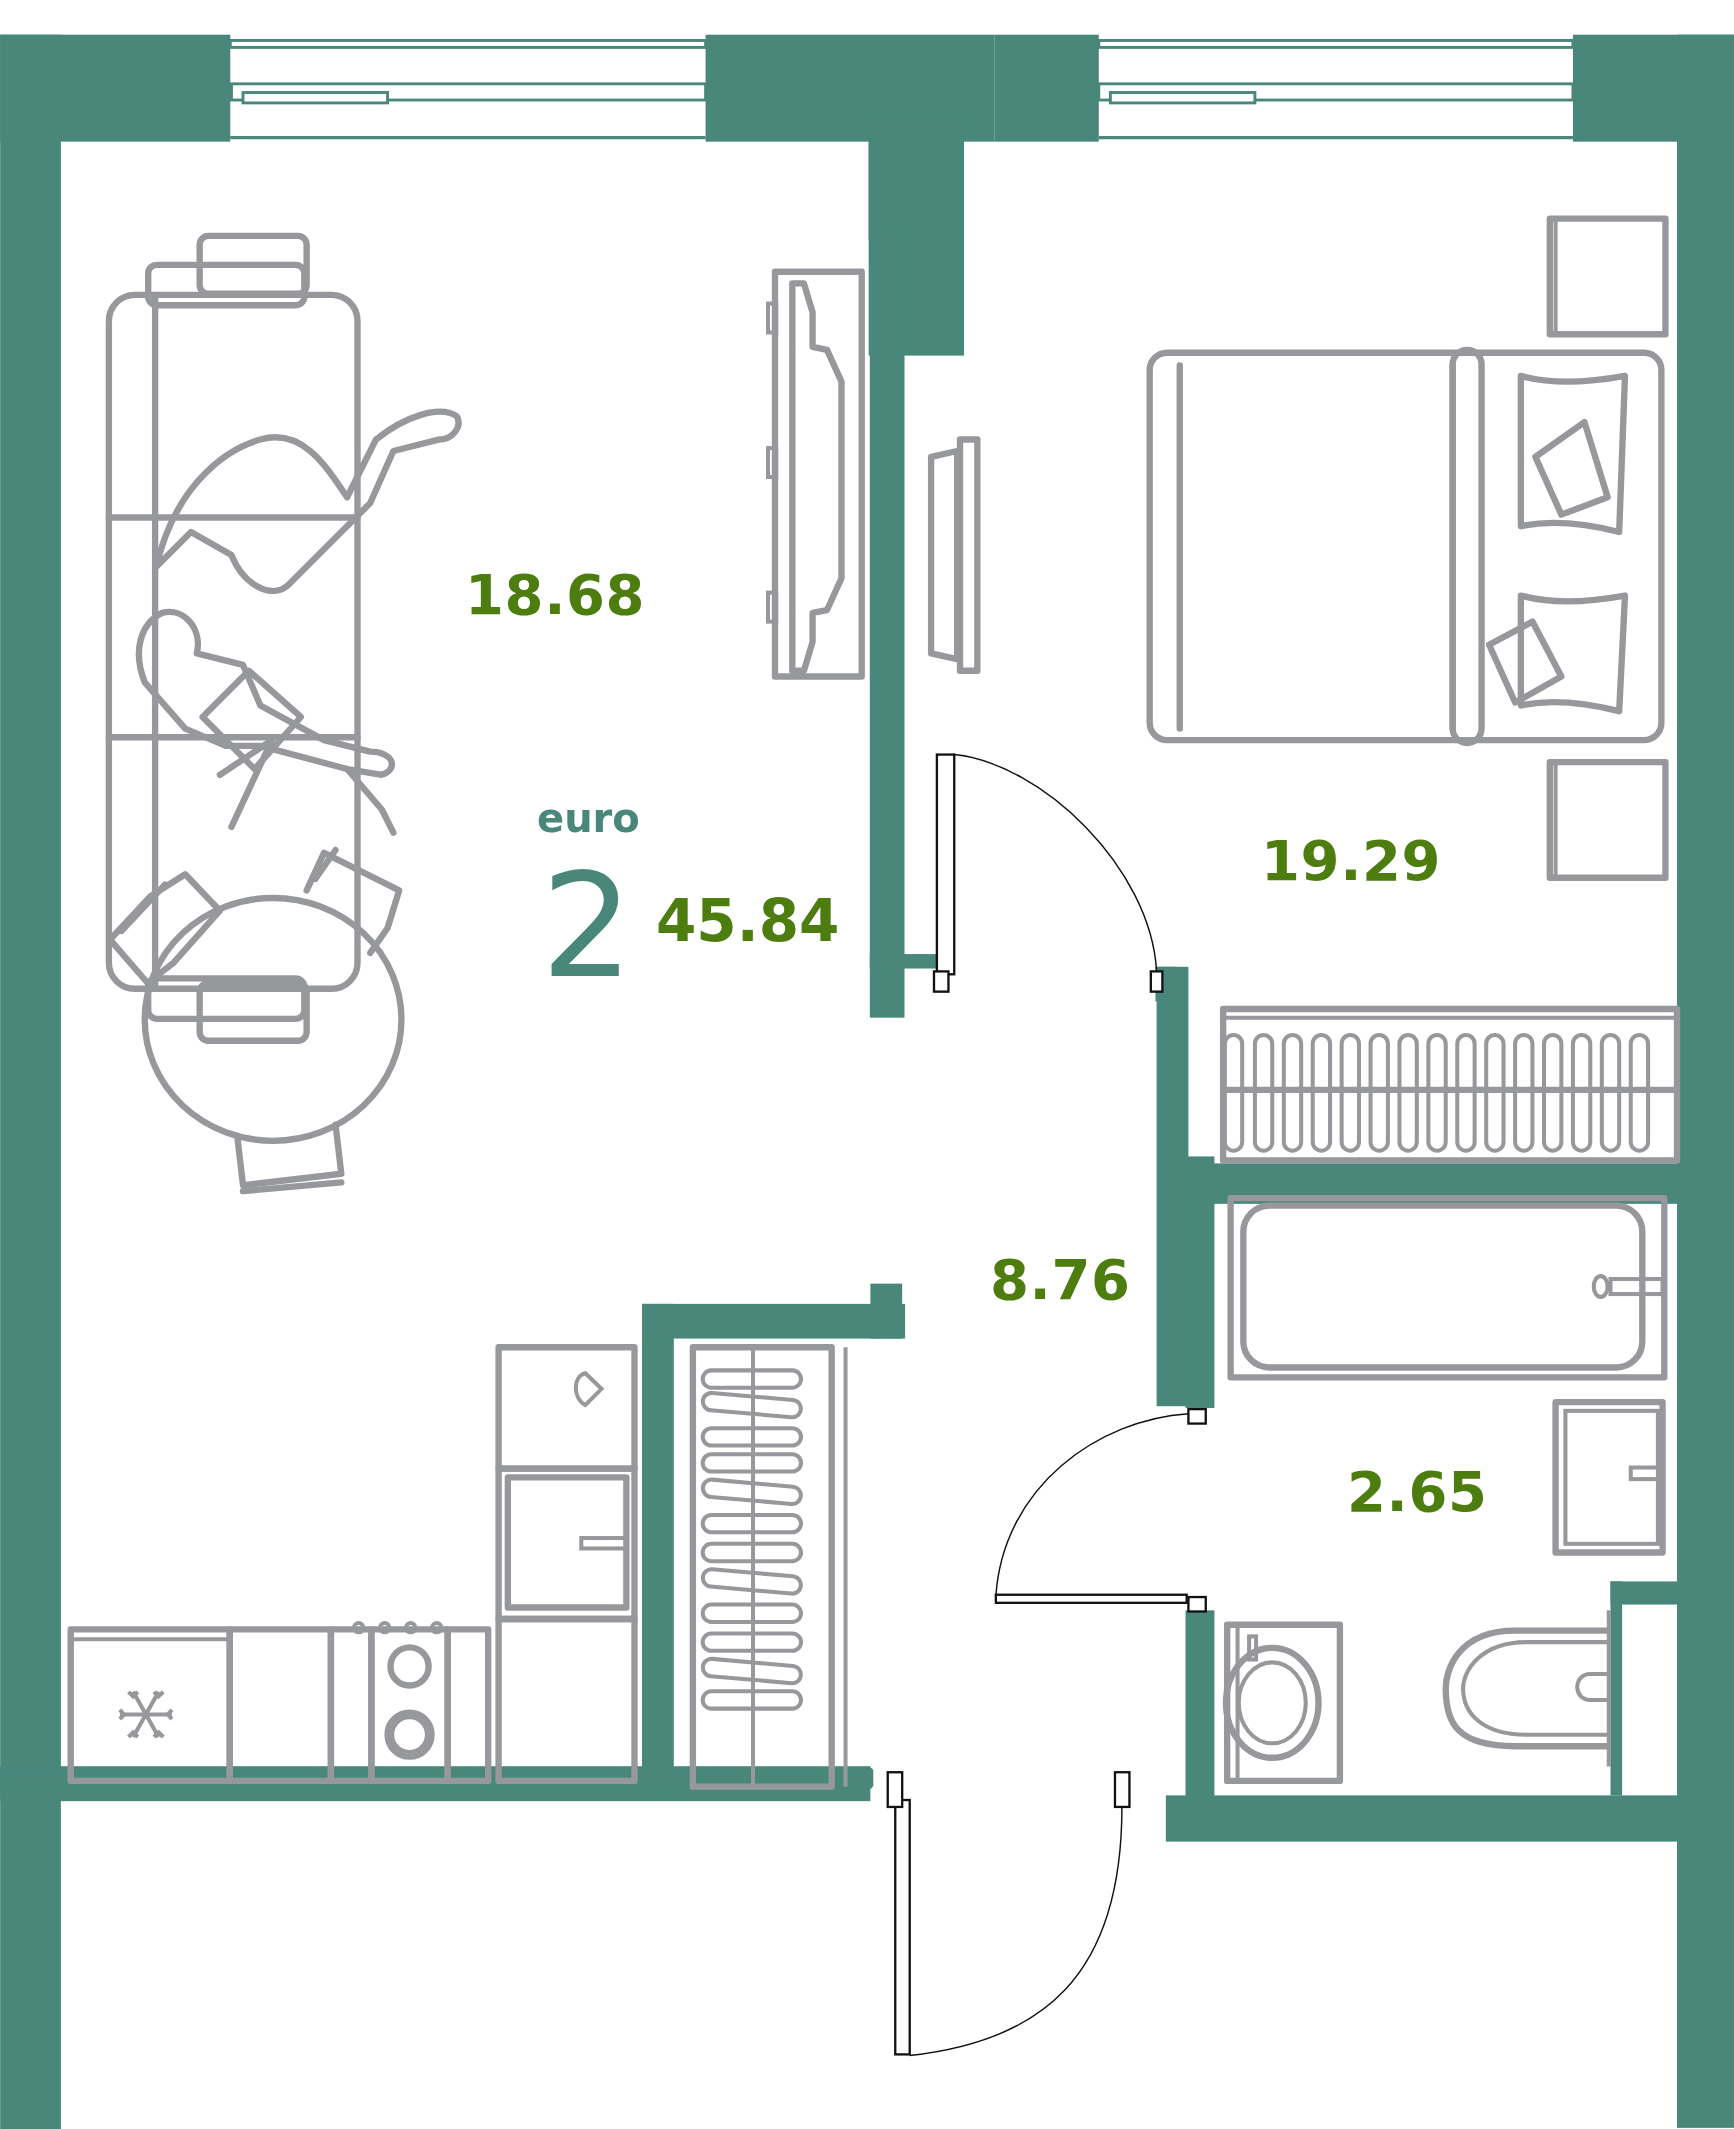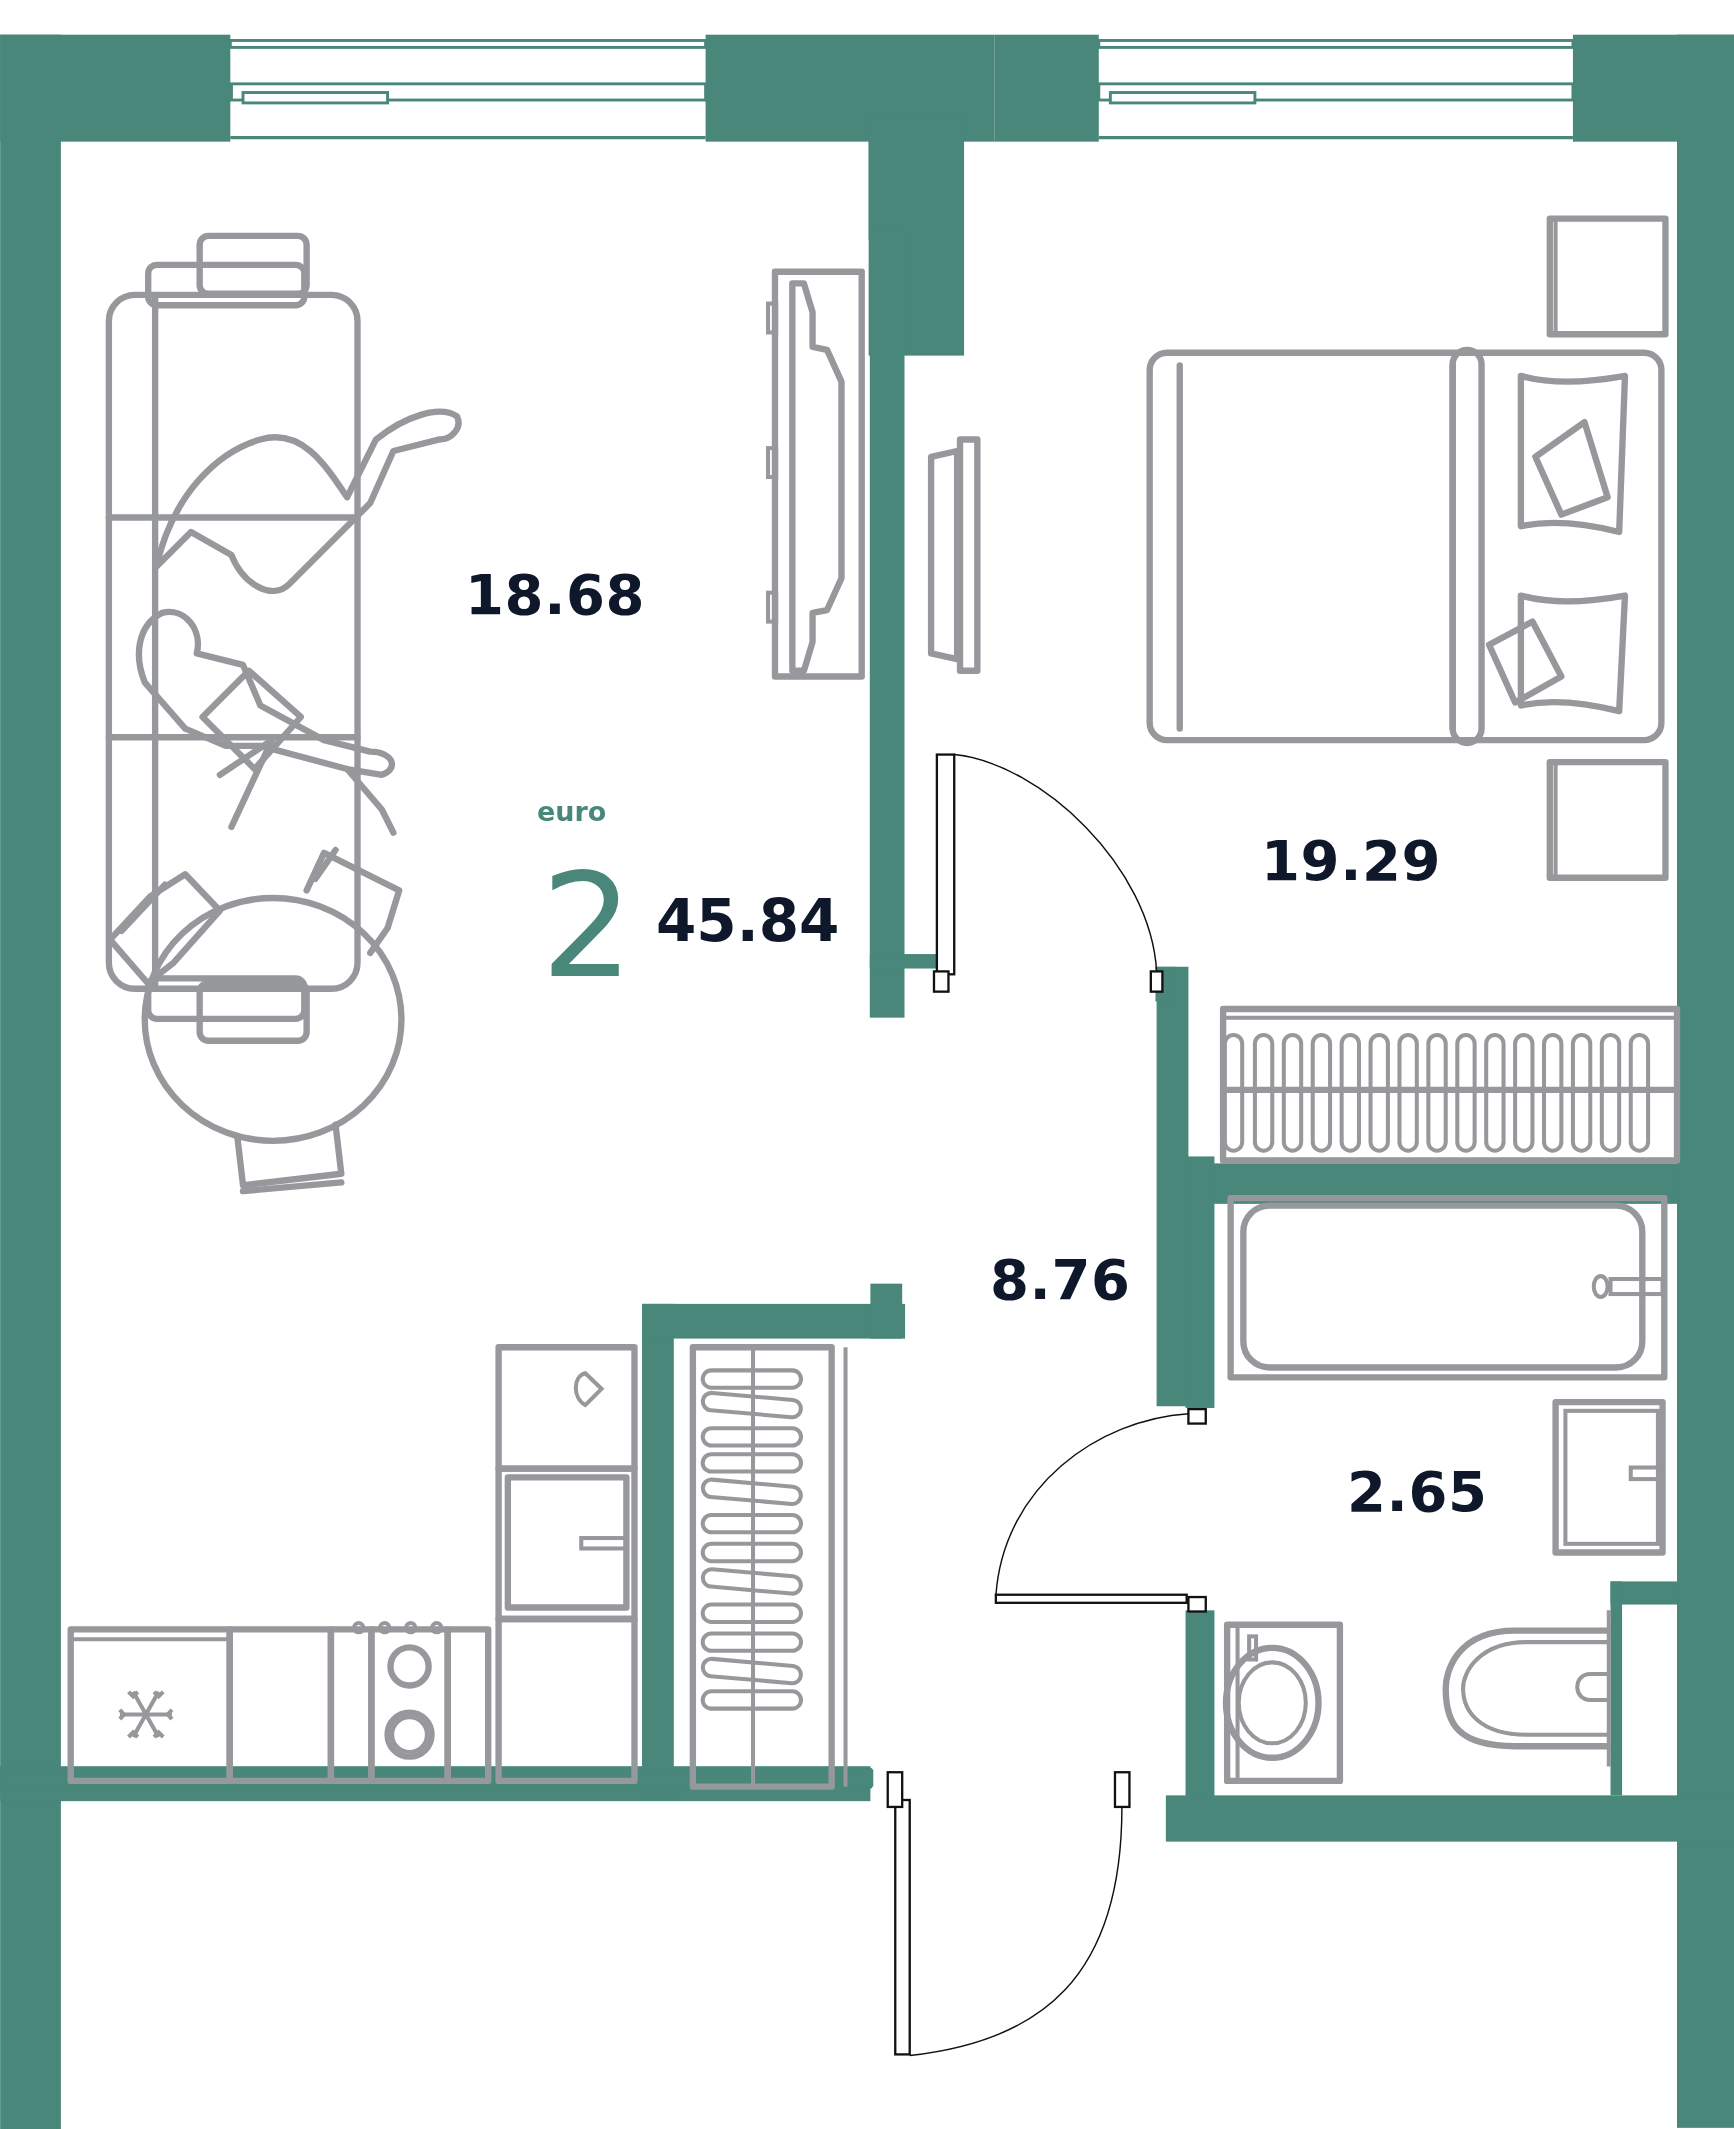--- a/index.html
+++ b/index.html
@@ -4,21 +4,21 @@
 <style>
   html, body { margin:0; padding:0; background:#ffffff; }
   body { width:1735px; height:2129px; position:relative; overflow:hidden; font-family:"Liberation Sans", sans-serif; }
   svg.plan { position:absolute; left:0; top:0; width:1735px; height:2129px; }
   .wall { fill:#48877a; }
   .furn { fill:none; stroke:#97989b; stroke-width:11; stroke-linejoin:round; stroke-linecap:round; }
   .furn-thin { fill:none; stroke:#97989b; stroke-width:7; }
   .door { fill:#ffffff; stroke:#111111; stroke-width:4; }
   .swing { fill:none; stroke:#111111; stroke-width:2.5; }
   .win { fill:#ffffff; stroke:#48877a; stroke-width:5; }
-  .label { position:absolute; font-family:"DejaVu Sans", sans-serif; font-weight:bold; color:#0f172a; white-space:nowrap; line-height:1;text-align:center; }
+  .label { position:absolute; font-family:"DejaVu Sans", sans-serif; font-weight:bold; color:#4d7c0f; white-space:nowrap; line-height:1;text-align:center; }
   .area-label { font-size:56px; letter-spacing:0.6px; }
   .type-label { position:absolute; font-family:"DejaVu Sans", sans-serif; font-weight:bold; white-space:nowrap; line-height:1; }
 </style>
 </head>
 <body>
 
 <svg class="plan" viewBox="0 0 3000 3682" xmlns="http://www.w3.org/2000/svg">
 
   <g>
 
@@ -248,16 +248,16 @@
     <rect class="door" x="1928" y="3065" width="25" height="60"></rect>
     <path class="swing" d="M1573,3555 C1800,3530 1940,3420 1940,3125"></path>
   </g>
 </svg>
 
 <div class="label area-label" style="left:465px; top:567px;">18.68</div>
 <div class="label area-label" style="left:1261px; top:833px;">19.29</div>
 <div class="label area-label" style="left:990px; top:1252px;">8.76</div>
 <div class="label area-label" style="left:1347px; top:1464px;">2.65</div>
 
-<div class="type-label" style="left:537px; top:798px; font-size:27px; color:#48877a;">euro</div>
+<div class="type-label" style="left:537px; top:798px; font-size:40px; color:#48877a;">euro</div>
 <div class="type-label" style="left:541px; top:853px; font-size:145px; color:#48877a; font-weight:normal;">2</div>
 <div class="label" style="left:656px; top:892px; font-size:58px;">45.84</div>
 
 
 </body></html>

